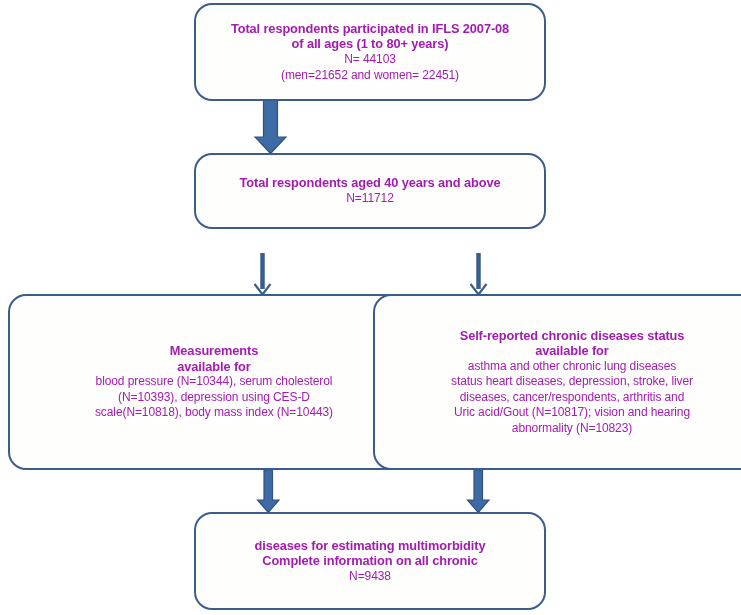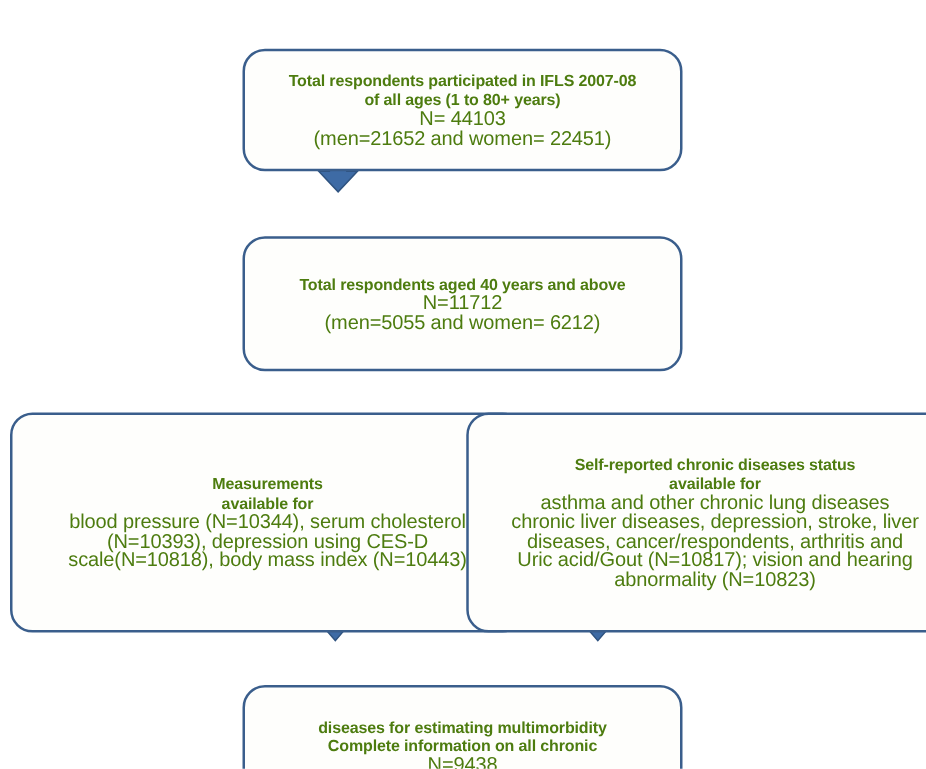--- a/index.html
+++ b/index.html
@@ -23,40 +23,39 @@
     position: absolute;
     box-sizing: border-box;
     border: 2.5px solid #3A5E8C;
     border-radius: 18px;
     background: #FEFEFC;
     display: flex;
     flex-direction: column;
     align-items: center;
     justify-content: center;
     text-align: center;
-    color: #4d7c0f;
+    color: #a21caf;
     padding: 4px 10px;
     z-index: 2;
-    margin-top: 36px;
   }
   .node .hd {
     font-weight: bold;
     font-size: 12.8px;
     line-height: 15.5px;
     letter-spacing: -0.1px;
   }
   .node .bd {
     font-weight: normal;
-    font-size: 16px;
+    font-size: 12px;
     line-height: 15.6px;
     letter-spacing: -0.1px;
   }
   
   #node-total-respondents   { left: 194px; top: 3px;   width: 352px; height: 98px;  }
-  #node-aged-40-above       { left: 194px; top: 153px; width: 352px; height: 108px; align-items: center; }
+  #node-aged-40-above       { left: 194px; top: 153px; width: 352px; height: 76px; align-items: center; }
   #node-measurements        { left: 8px;   top: 294px; width: 412px; height: 176px; }
   #node-chronic-diseases    { left: 373px; top: 294px; width: 398px; height: 176px; }
   #node-complete-info       { left: 194px; top: 512px; width: 352px; height: 98px;  }
 
   
   #connectors {
     position: absolute;
     left: 0; top: 0;
     width: 741px; height: 615px;
     z-index: 1;
@@ -96,36 +95,35 @@
   <div class="node" id="node-total-respondents">
     <div class="hd">Total respondents participated in IFLS 2007-08</div>
     <div class="hd">of all ages (1 to 80+ years)</div>
     <div class="bd">N= 44103</div>
     <div class="bd">(men=21652 and women= 22451)</div>
   </div>
 
   <div class="node" id="node-aged-40-above">
     <div class="hd">Total respondents aged 40 years and above</div>
     <div class="bd">N=11712</div>
-    <div class="bd">(men=5055 and women= 6212)</div>
   </div>
 
   <div class="node" id="node-measurements">
     <div class="hd">Measurements</div>
     <div class="hd">available for</div>
     <div class="bd">blood pressure (N=10344), serum cholesterol</div>
     <div class="bd">(N=10393), depression using CES-D</div>
     <div class="bd">scale(N=10818),  body mass index (N=10443)</div>
   </div>
 
   <div class="node" id="node-chronic-diseases">
     <div class="hd">Self-reported chronic diseases status</div>
     <div class="hd">available for</div>
     <div class="bd">asthma and other chronic lung diseases</div>
-    <div class="bd">chronic liver diseases, depression, stroke, liver</div>
+    <div class="bd">status heart diseases, depression, stroke, liver</div>
     <div class="bd">diseases, cancer/respondents, arthritis and</div>
     <div class="bd">Uric acid/Gout (N=10817);  vision and hearing</div>
     <div class="bd">abnormality (N=10823)</div>
   </div>
 
   <div class="node" id="node-complete-info">
     <div class="hd">diseases for estimating multimorbidity</div>
     <div class="hd">Complete information on all chronic</div>
     <div class="bd">N=9438</div>
   </div>

